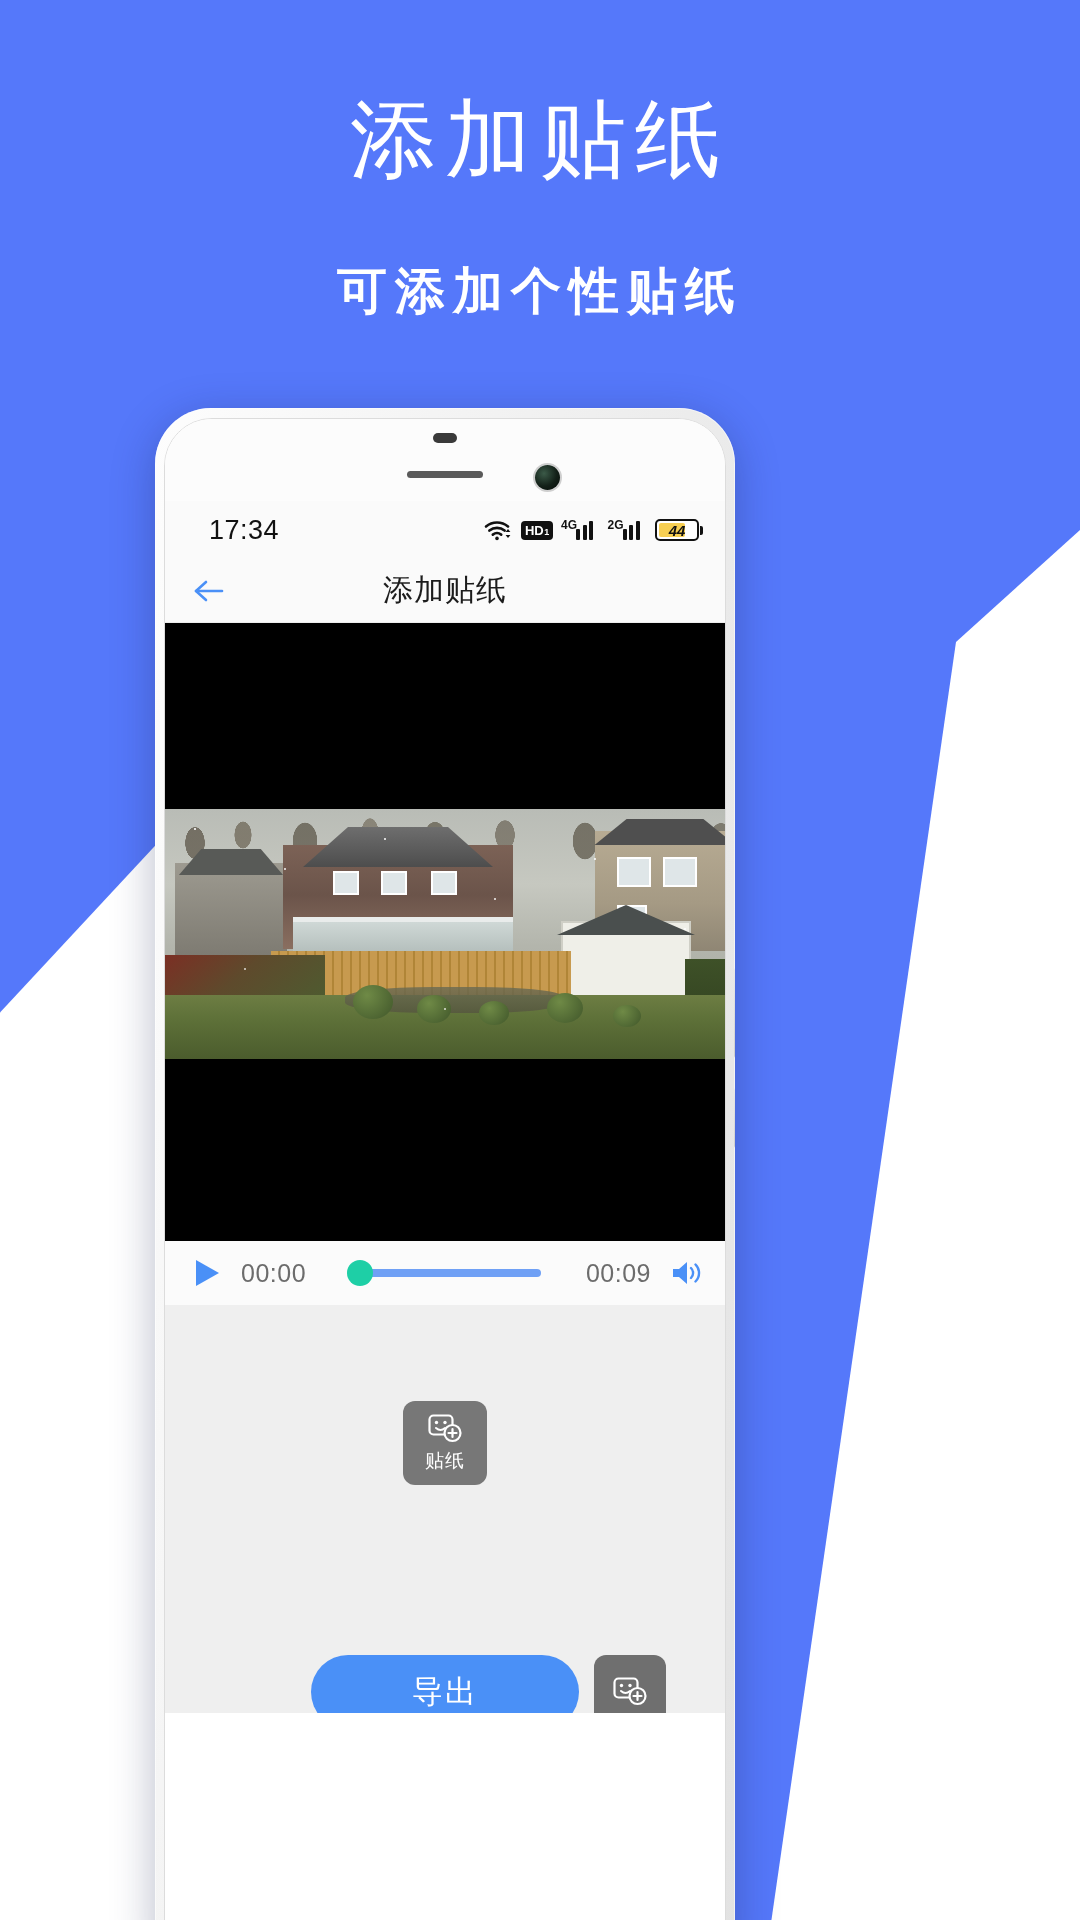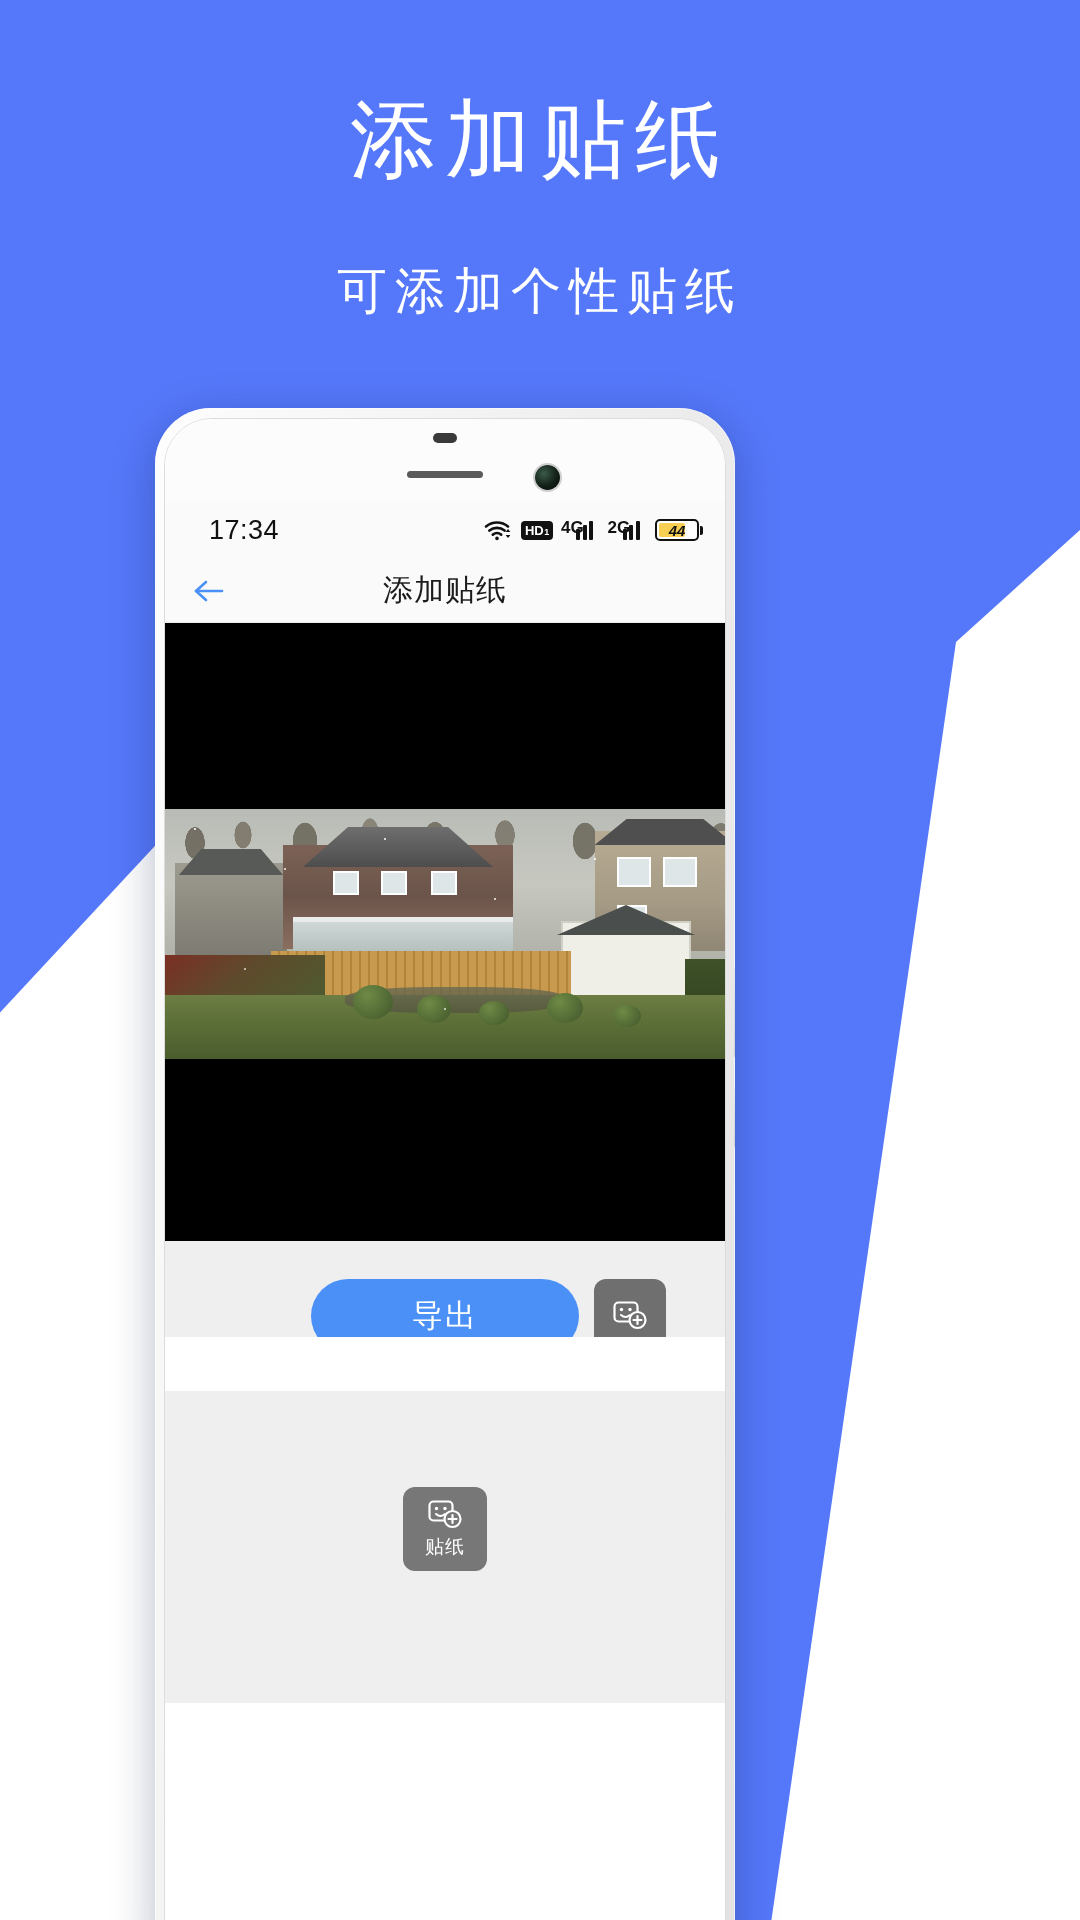--- a/index.html
+++ b/index.html
@@ -28,21 +28,21 @@
   
   #promo-title {
     position:absolute; top:92px; left:0; width:1080px;
     text-align:center; color:#ffffff;
     font-size:86px; font-weight:400; letter-spacing:9px;
     line-height:1.1;
   }
   #promo-sub {
     position:absolute; top:258px; left:0; width:1080px;
     text-align:center; color:#ffffff;
-    font-size:50px; font-weight:400; letter-spacing:8px;
+    font-size:50px; font-weight:700; letter-spacing:8px;
   }
 
   
   #phone {
     position:absolute; left:155px; top:408px;
     width:580px; height:1560px;
     background:linear-gradient(100deg,#fdfdfd 0%,#f2f2f2 40%,#e2e2e2 100%);
     border-radius:56px 56px 40px 40px;
     box-shadow:0 10px 44px rgba(20,30,80,.30), 0 0 0 1px rgba(255,255,255,.5) inset;
     padding:10px 9px 0 9px;
@@ -94,21 +94,21 @@
     border-radius:4px; padding:2px 4px; letter-spacing:-.3px;
     display:flex; align-items:baseline; gap:1px;
   }
   .hd-badge sub { font-size:9px; }
 
   .sig { display:flex; align-items:flex-end; gap:2.5px; position:relative;
          padding-left:2px; }
   .sig i { display:block; width:4px; background:#111; border-radius:1px; }
   .sig i:nth-child(1){height:7px;} .sig i:nth-child(2){height:11px;}
   .sig i:nth-child(3){height:15px;} .sig i:nth-child(4){height:19px;}
-  .sig .gtxt { position:absolute; left:-13px; top:-3px; font-size:17px; font-weight:700; color:#111;}
+  .sig .gtxt { position:absolute; left:-13px; top:-3px; font-size:12px; font-weight:700; color:#111;}
   .sig-wrap { position:relative; margin-left:12px; }
 
   .battery {
     display:flex; align-items:center;
   }
   .batt-body {
     width:44px; height:22px; border:2px solid #111; border-radius:5px;
     position:relative; display:flex; align-items:center; padding:2px;
     background:#fff;
     font-style:italic;
@@ -348,47 +348,67 @@
         <div class="path"></div>
         <div class="bush" style="left:188px;top:176px;width:40px;height:34px;"></div>
         <div class="bush" style="left:252px;top:186px;width:34px;height:28px;"></div>
         <div class="bush" style="left:314px;top:192px;width:30px;height:24px;"></div>
         <div class="bush" style="left:382px;top:184px;width:36px;height:30px;"></div>
         <div class="bush" style="left:448px;top:196px;width:28px;height:22px;"></div>
         <div class="snow"></div>
       </div>
     </div>
 
+    <div id="player-bar">
+      <div id="play-btn">
+        <svg width="30" height="32" viewBox="0 0 30 32">
+          <path d="M4 3 L27 16 L4 29 Z" fill="#4a90f7"></path>
+        </svg>
+      </div>
+      <div class="time-txt">00:00</div>
+      <div id="seek-wrap">
+        <div id="seek-track"></div>
+        <div id="seek-thumb"></div>
+      </div>
+      <div class="time-txt" style="min-width:96px;text-align:right">00:09</div>
+      <div id="vol-btn">
+        <svg width="32" height="28" viewBox="0 0 32 28">
+          <path d="M3 10 H9 L17 3 V25 L9 18 H3 Z" fill="#4a90f7"></path>
+          <path d="M21 9 A7 7 0 0 1 21 19" stroke="#4a90f7" stroke-width="2.4" fill="none" stroke-linecap="round"></path>
+          <path d="M25.5 5.5 A12 12 0 0 1 25.5 22.5" stroke="#4a90f7" stroke-width="2.4" fill="none" stroke-linecap="round"></path>
+        </svg>
+      </div>
+    </div>
+
+    <div id="tool-panel">
+      <div id="sticker-tool">
+        <svg width="36" height="30" viewBox="0 0 36 30">
+          <rect x="2.5" y="2.5" width="23" height="19" rx="4" stroke="#ffffff" stroke-width="2.2" fill="none"></rect>
+          <circle cx="9.5" cy="9.5" r="1.7" fill="#ffffff"></circle>
+          <circle cx="18" cy="9.5" r="1.7" fill="#ffffff"></circle>
+          <path d="M9 15 q4.5 4 9 0" stroke="#ffffff" stroke-width="2" fill="none" stroke-linecap="round"></path>
+          <circle cx="25.5" cy="20" r="8" fill="#777777" stroke="#ffffff" stroke-width="2.2"></circle>
+          <path d="M25.5 16 V24 M21.5 20 H29.5" stroke="#ffffff" stroke-width="2.2" stroke-linecap="round"></path>
+        </svg>
+        <span id="sticker-tool-label">贴纸</span>
+      </div>
+    </div>
 
     <div id="bottom-bar">
       <button id="export-btn">导出</button>
       <div id="sticker-shortcut">
         <svg width="36" height="30" viewBox="0 0 36 30">
           <rect x="2.5" y="2.5" width="23" height="19" rx="4" stroke="#ffffff" stroke-width="2.2" fill="none"></rect>
           <circle cx="9.5" cy="9.5" r="1.7" fill="#ffffff"></circle>
           <circle cx="18" cy="9.5" r="1.7" fill="#ffffff"></circle>
           <path d="M9 15 q4.5 4 9 0" stroke="#ffffff" stroke-width="2" fill="none" stroke-linecap="round"></path>
           <circle cx="25.5" cy="20" r="8" fill="#6f6f6f" stroke="#ffffff" stroke-width="2.2"></circle>
           <path d="M25.5 16 V24 M21.5 20 H29.5" stroke="#ffffff" stroke-width="2.2" stroke-linecap="round"></path>
         </svg>
       </div>
       <div id="bottom-white"></div>
     </div>
 
-    <div id="tool-panel">
-      <div id="sticker-tool">
-        <svg width="36" height="30" viewBox="0 0 36 30">
-          <rect x="2.5" y="2.5" width="23" height="19" rx="4" stroke="#ffffff" stroke-width="2.2" fill="none"></rect>
-          <circle cx="9.5" cy="9.5" r="1.7" fill="#ffffff"></circle>
-          <circle cx="18" cy="9.5" r="1.7" fill="#ffffff"></circle>
-          <path d="M9 15 q4.5 4 9 0" stroke="#ffffff" stroke-width="2" fill="none" stroke-linecap="round"></path>
-          <circle cx="25.5" cy="20" r="8" fill="#777777" stroke="#ffffff" stroke-width="2.2"></circle>
-          <path d="M25.5 16 V24 M21.5 20 H29.5" stroke="#ffffff" stroke-width="2.2" stroke-linecap="round"></path>
-        </svg>
-        <span id="sticker-tool-label">贴纸</span>
-      </div>
-    </div>
-
   </div>
 
   <div class="side-btn" style="top:560px;height:90px;"></div>
   <div class="side-btn" style="top:680px;height:60px;"></div>
 </div>
 
 </body></html>

